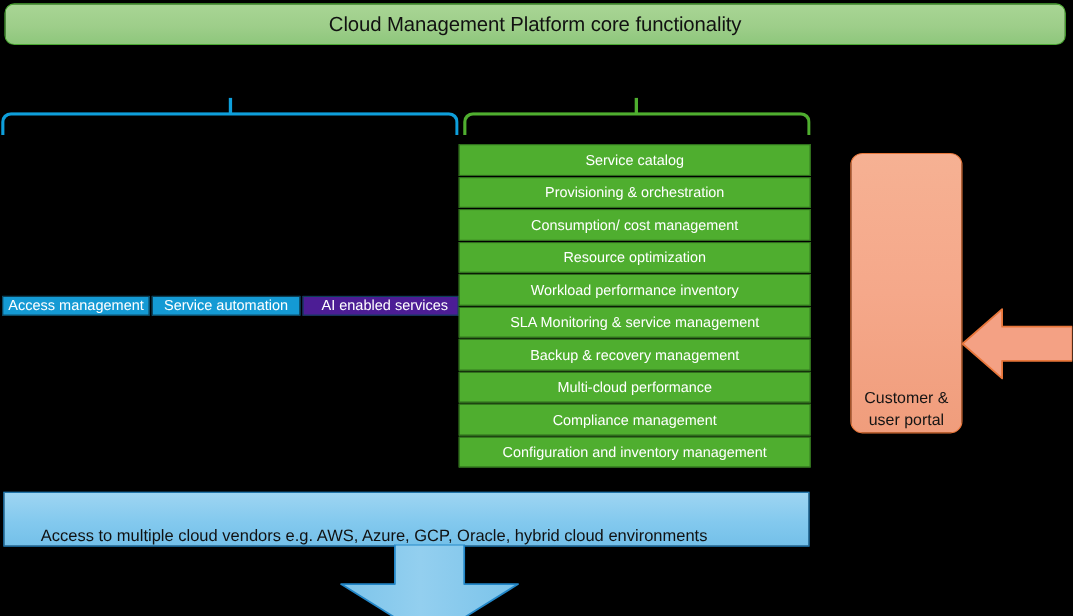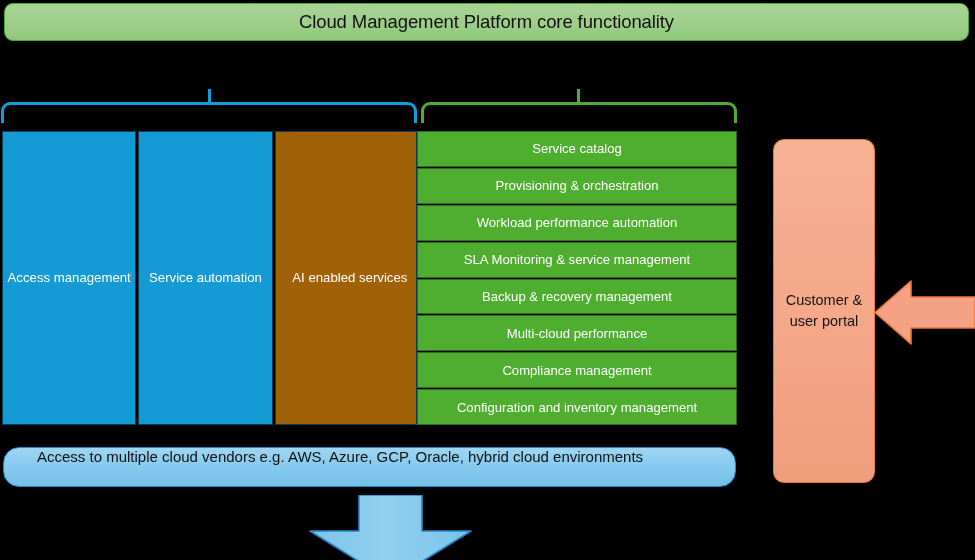--- a/index.html
+++ b/index.html
@@ -91,37 +91,38 @@
 
   
   #core-columns {
     position: absolute;
     left: 2px;
     top: 131px;
     width: 415px;
     height: 294px;
     display: flex;
     gap: 2px;
+    align-items: center;
   }
   .core-col {
     flex: 1 1 0;
     box-sizing: border-box;
     border: 1px solid #0b3f55;
     background: #149ad4;
     display: flex;
     align-items: center;
     justify-content: center;
     text-align: center;
     color: #ffffff;
     font-size: 13.2px;
     line-height: 1.22;
     padding: 0 4px;
   }
   .core-col.dark {
-    background: #a16207;
+    background: #4c1d95;
     padding-left: 12px;
   }
 
   
   #service-list {
     position: absolute;
     left: 417px;
     top: 131px;
     width: 320px;
     height: 294px;
@@ -141,27 +142,27 @@
     font-size: 13.1px;
     white-space: nowrap;
   }
 
   
   #customer-portal {
     position: absolute;
     left: 773px;
     top: 139px;
     width: 102px;
-    height: 344px;
+    height: 255px;
     box-sizing: border-box;
     border: 1.4px solid #e8763a;
     border-radius: 11px;
     background: linear-gradient(180deg, #f6b193 0%, #f5a88a 50%, #f09d7c 100%);
     display: flex;
-    align-items: center;
+    align-items: flex-end;
     justify-content: center;
     text-align: center;
     color: #141414;
     font-size: 14.5px;
     line-height: 1.42;
   }
 
   
   #portal-arrow {
     position: absolute;
@@ -170,27 +171,27 @@
     width: 101px;
     height: 71px;
   }
 
   
   #vendor-bar {
     position: absolute;
     left: 3px;
     top: 447px;
     width: 733px;
-    height: 40px;
+    height: 50px;
     box-sizing: border-box;
     border: 1.6px solid #2387c8;
-    border-radius: 16px;
+    border-radius: 0;
     background: linear-gradient(180deg, #9ed5f2 0%, #83c9ee 55%, #74c0e9 100%);
     display: flex;
-    align-items: flex-start;
+    align-items: flex-end;
     padding-left: 33px;
   }
   .vendor-bar-text {
     font-size: 15px;
     color: #101010;
     white-space: nowrap;
   }
 
   
   #down-arrow {
@@ -233,21 +234,27 @@
   </div>
 
   <div id="service-list">
     <div class="service-row">
       <span>Service catalog</span>
     </div>
     <div class="service-row">
       <span>Provisioning &amp; orchestration</span>
     </div>
     <div class="service-row">
-      <span>Workload performance automation</span>
+      <span>Consumption/ cost management</span>
+    </div>
+    <div class="service-row">
+      <span>Resource optimization</span>
+    </div>
+    <div class="service-row">
+      <span>Workload performance inventory</span>
     </div>
     <div class="service-row">
       <span>SLA Monitoring &amp; service management</span>
     </div>
     <div class="service-row">
       <span>Backup &amp; recovery management</span>
     </div>
     <div class="service-row">
       <span>Multi-cloud performance</span>
     </div>

